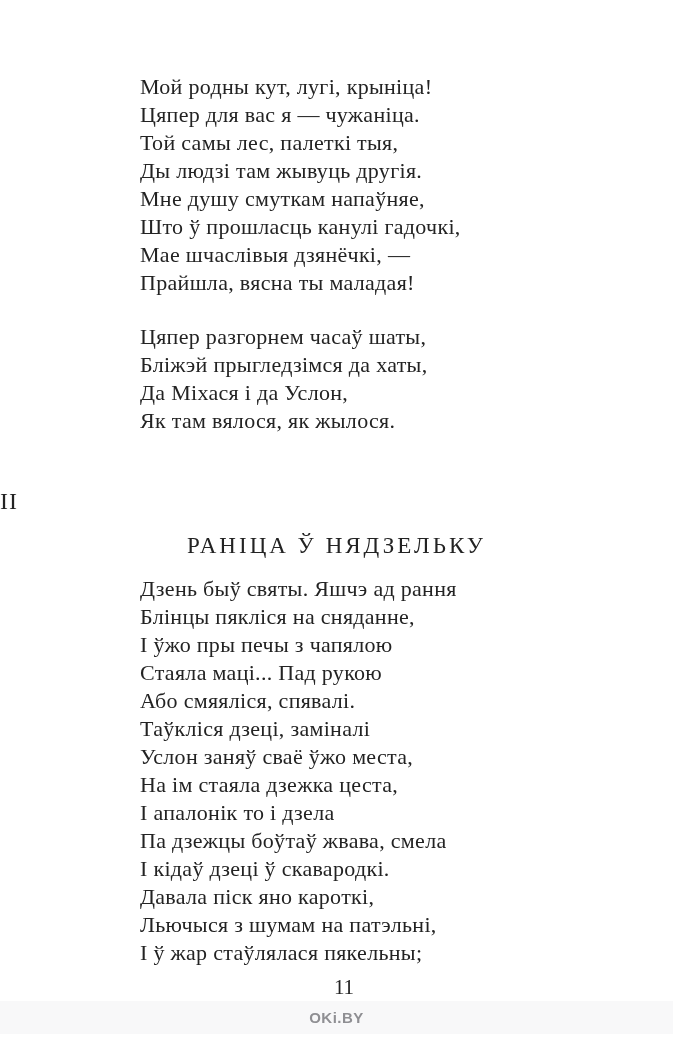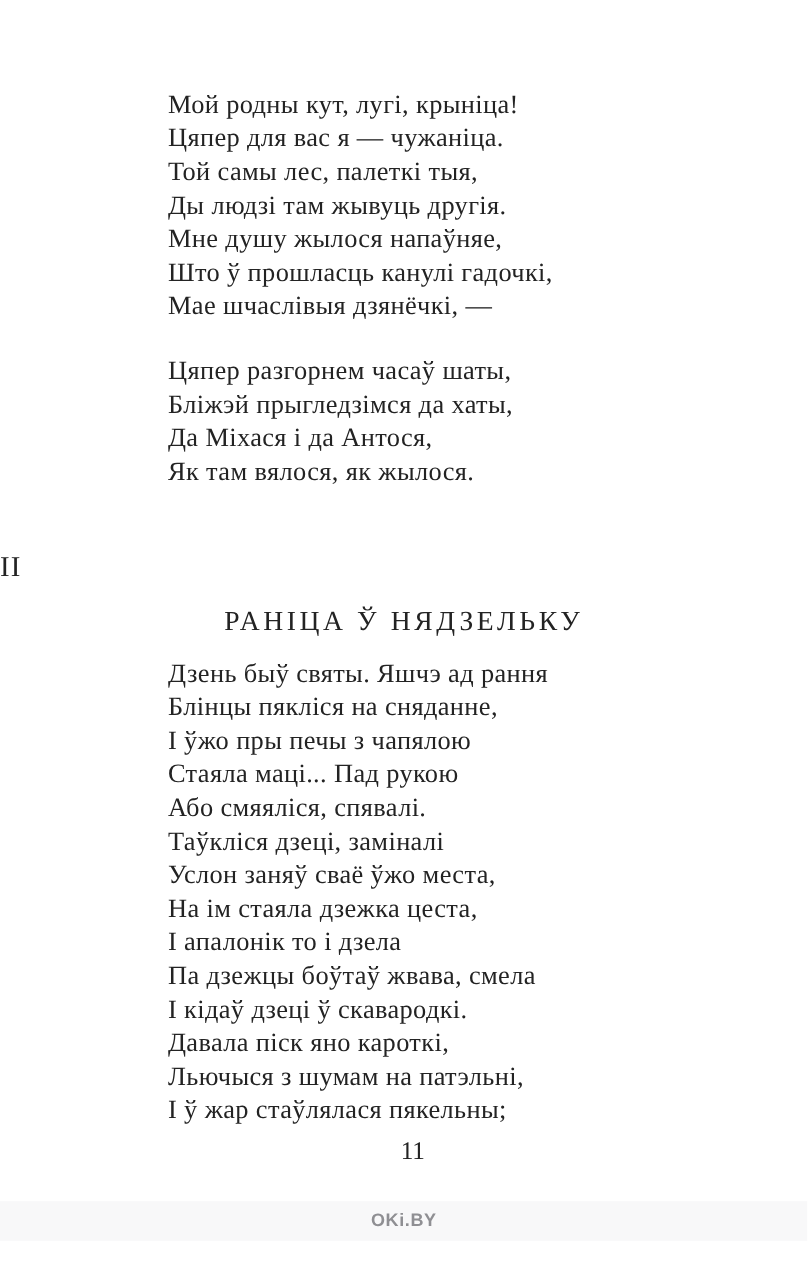--- a/index.html
+++ b/index.html
@@ -66,29 +66,30 @@
 <body>
 
 <div class="page" style="color: rgb(35, 35, 35);">
   <div class="content">
 
     <div class="stanza">
       <div class="poem-line">Мой родны кут, лугі, крыніца!</div>
       <div class="poem-line">Цяпер для вас я — чужаніца.</div>
       <div class="poem-line">Той самы лес, палеткі тыя,</div>
       <div class="poem-line">Ды людзі там жывуць другія.</div>
-      <div class="poem-line">Мне душу жылося напаўняе,</div>
+      <div class="poem-line">Мне душу смуткам напаўняе,</div>
       <div class="poem-line">Што ў прошласць канулі гадочкі,</div>
       <div class="poem-line">Мае шчаслівыя дзянёчкі, —</div>
+      <div class="poem-line">Прайшла, вясна ты маладая!</div>
     </div>
 
     <div class="stanza">
       <div class="poem-line">Цяпер разгорнем часаў шаты,</div>
       <div class="poem-line">Бліжэй прыгледзімся да хаты,</div>
-      <div class="poem-line">Да Міхася і да Антося,</div>
+      <div class="poem-line">Да Міхася і да Услон,</div>
       <div class="poem-line">Як там вялося, як жылося.</div>
     </div>
 
     <div class="section-number">II</div>
     <div class="section-title">РАНІЦА Ў НЯДЗЕЛЬКУ</div>
 
     <div class="stanza section-stanza">
       <div class="poem-line">Дзень быў святы. Яшчэ ад рання</div>
       <div class="poem-line">Блінцы пякліся на сняданне,</div>
       <div class="poem-line">І ўжо пры печы з чапялою</div>

